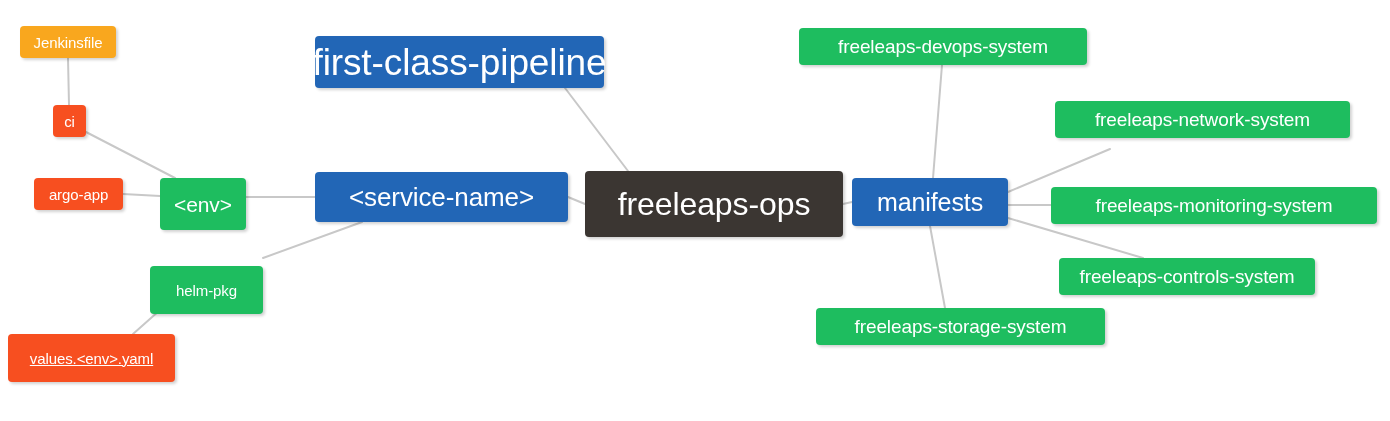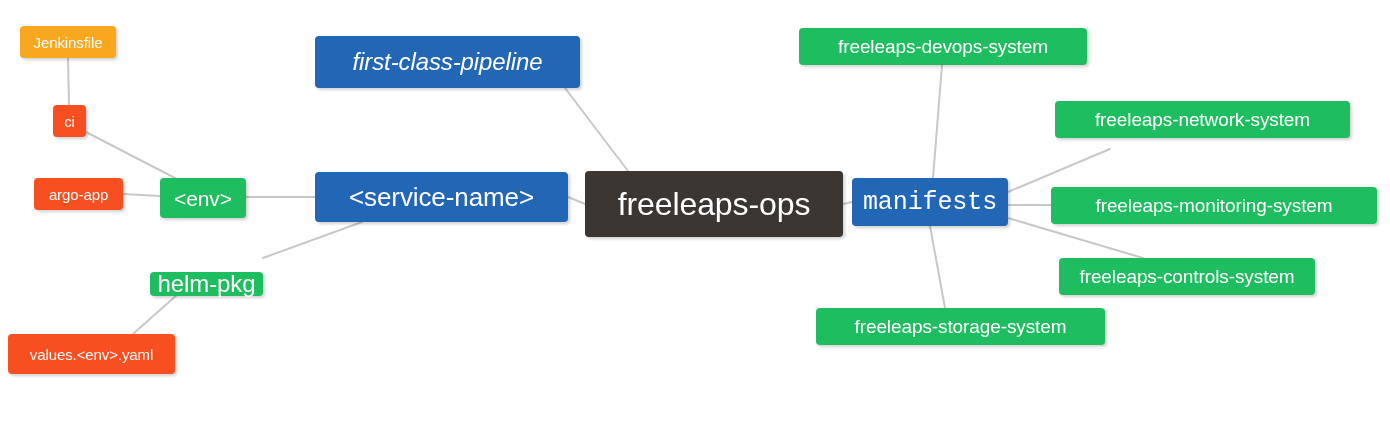--- a/index.html
+++ b/index.html
@@ -82,39 +82,39 @@
   <div id="node-layer">
       <div class="node node-orange" style="left: 20px; top: 26px; width: 96px; height: 32px; font-size: 15px;">
         <span>Jenkinsfile</span>
       </div>
       <div class="node node-red" style="left: 53px; top: 105px; width: 33px; height: 32px; font-size: 15px;">
         <span>ci</span>
       </div>
       <div class="node node-red" style="left: 34px; top: 178px; width: 89px; height: 32px; font-size: 15px;">
         <span>argo-app</span>
       </div>
-      <div class="node node-green" style="left: 160px; top: 178px; width: 86px; height: 40px; font-size: 21px;">
+      <div class="node node-green" style="left: 160px; top: 178px; width: 86px; height: 52px; font-size: 21px;">
         <span>&lt;env&gt;</span>
       </div>
-      <div class="node node-green" style="left: 150px; top: 272px; width: 113px; height: 24px; font-size: 24px;">
+      <div class="node node-green" style="left: 150px; top: 266px; width: 113px; height: 48px; font-size: 15px;">
         <span>helm-pkg</span>
       </div>
-      <div class="node node-red" style="left: 8px; top: 334px; width: 167px; height: 40px; font-size: 15px;">
+      <div class="node node-red" style="left: 8px; top: 334px; width: 167px; height: 48px; font-size: 15px; text-decoration: underline;">
         <span>values.&lt;env&gt;.yaml</span>
       </div>
-      <div class="node node-blue" style="left: 315px; top: 36px; width: 265px; height: 52px; font-size: 24px; font-style: italic;">
+      <div class="node node-blue" style="left: 315px; top: 36px; width: 289px; height: 52px; font-size: 37px;">
         <span>first-class-pipeline</span>
       </div>
       <div class="node node-blue" style="left: 315px; top: 172px; width: 253px; height: 50px; font-size: 26px;">
         <span>&lt;service-name&gt;</span>
       </div>
       <div class="node node-root" style="left: 585px; top: 171px; width: 258px; height: 66px; font-size: 32px;">
         <span>freeleaps-ops</span>
       </div>
-      <div class="node node-blue" style="left: 852px; top: 178px; width: 156px; height: 48px; font-size: 25px; font-family: Liberation Mono, monospace;">
+      <div class="node node-blue" style="left: 852px; top: 178px; width: 156px; height: 48px; font-size: 25px;">
         <span>manifests</span>
       </div>
       <div class="node node-green" style="left: 799px; top: 28px; width: 288px; height: 37px; font-size: 19px;">
         <span>freeleaps-devops-system</span>
       </div>
       <div class="node node-green" style="left: 1055px; top: 101px; width: 295px; height: 37px; font-size: 19px;">
         <span>freeleaps-network-system</span>
       </div>
       <div class="node node-green" style="left: 1051px; top: 187px; width: 326px; height: 37px; font-size: 19px;">
         <span>freeleaps-monitoring-system</span>

